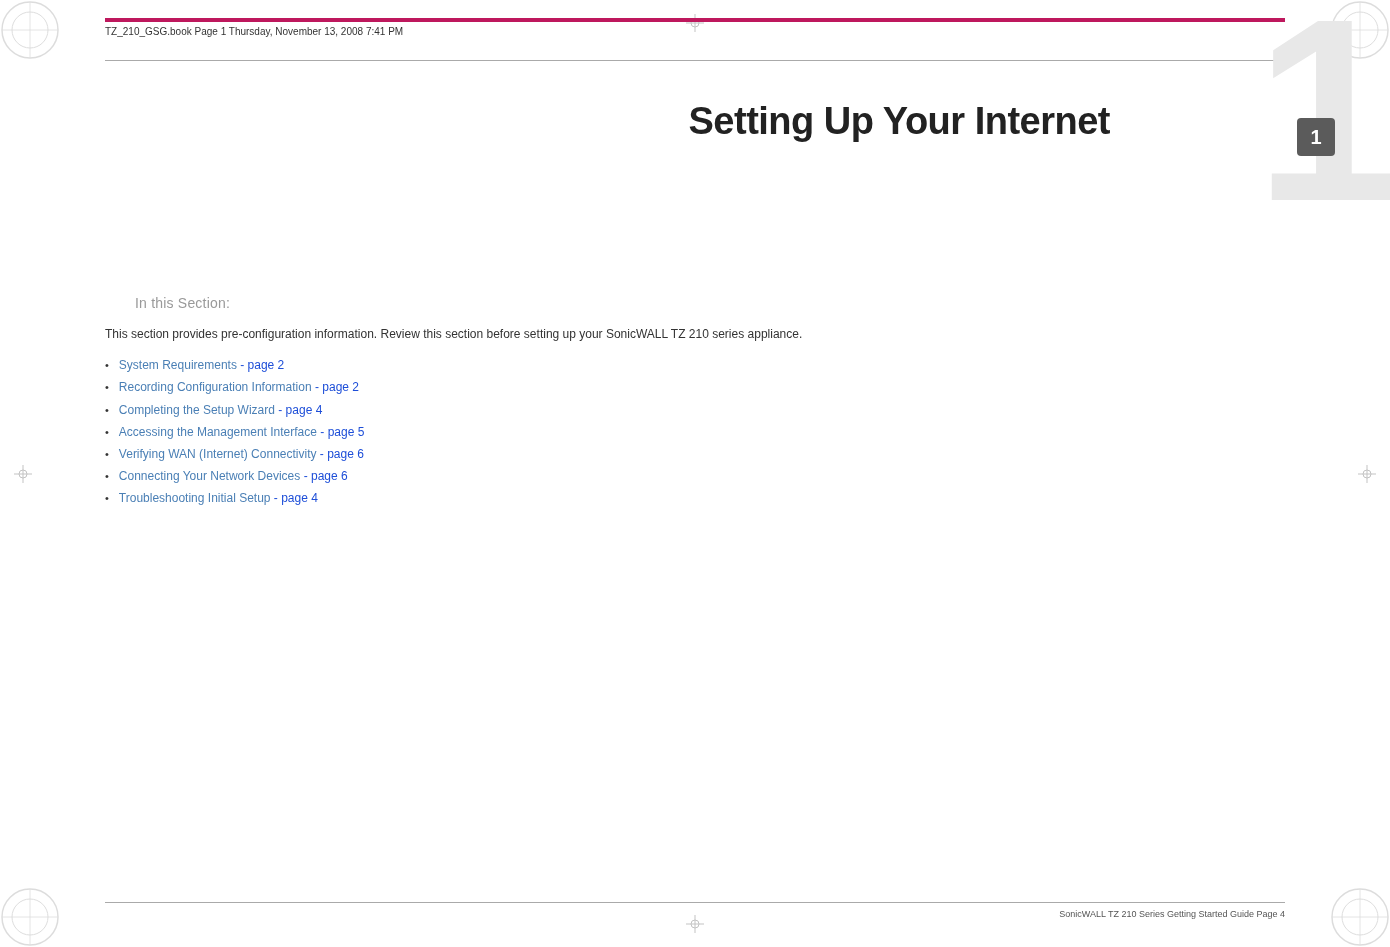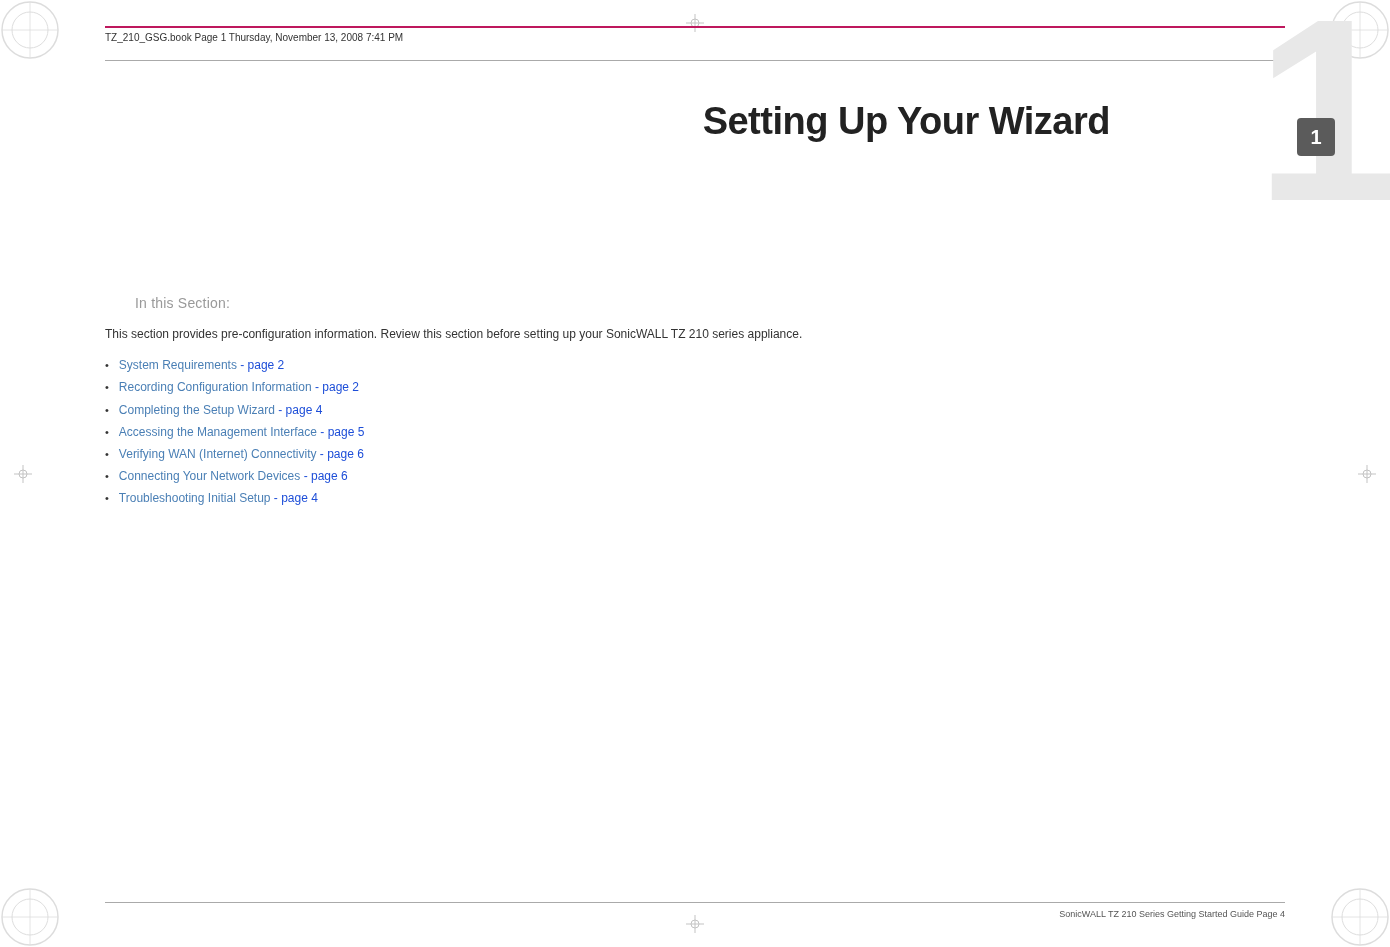--- a/index.html
+++ b/index.html
@@ -17,27 +17,27 @@
     .page-container {
       width: 1390px;
       height: 947px;
       background: #ffffff;
       position: relative;
     }
 
     
     .file-info-bar {
       position: absolute;
-      top: 26px;
+      top: 18px;
       left: 105px;
       right: 105px;
       display: flex;
       justify-content: space-between;
       align-items: center;
-      border-top: 2px solid #be185d;
+      border-top: 4px solid #be185d;
       padding-top: 4px;
     }
 
     .file-info-text {
       font-size: 10px;
       color: #333;
     }
 
     .chapter-number-large {
       font-size: 260px;
@@ -237,21 +237,21 @@
 
   <div class="top-rule"></div>
 
   <div class="chapter-number-large">1</div>
 
   <div class="chapter-badge">
     <span class="chapter-badge-number">1</span>
   </div>
 
   <div class="main-title">
-    <h1>Setting Up Your Wizard</h1>
+    <h1>Setting Up Your Internet</h1>
   </div>
 
   <div class="content-area">
 
     <div class="section-heading">In this Section:</div>
 
     <p class="intro-paragraph">This section provides pre-configuration information. Review this section before setting up your SonicWALL TZ 210 series appliance.</p>
 
     <ul class="toc-list">
       <li>

